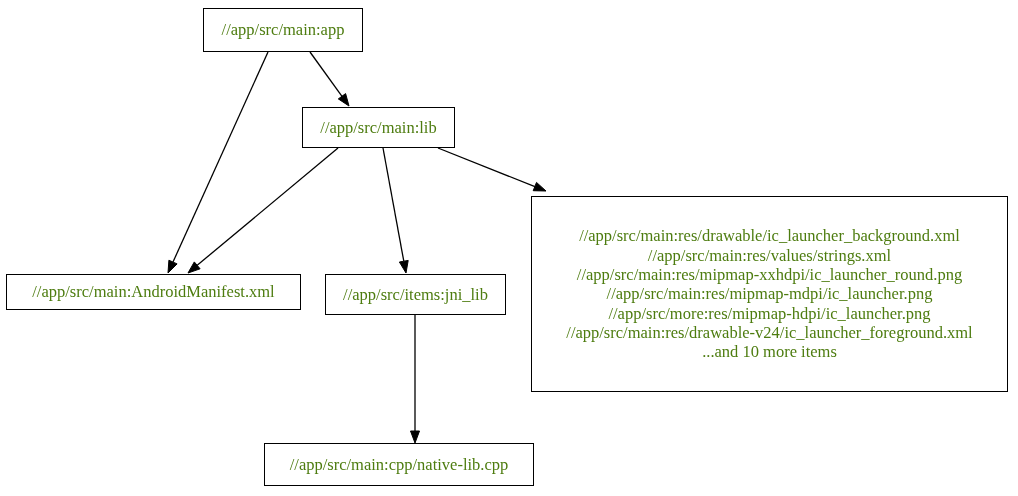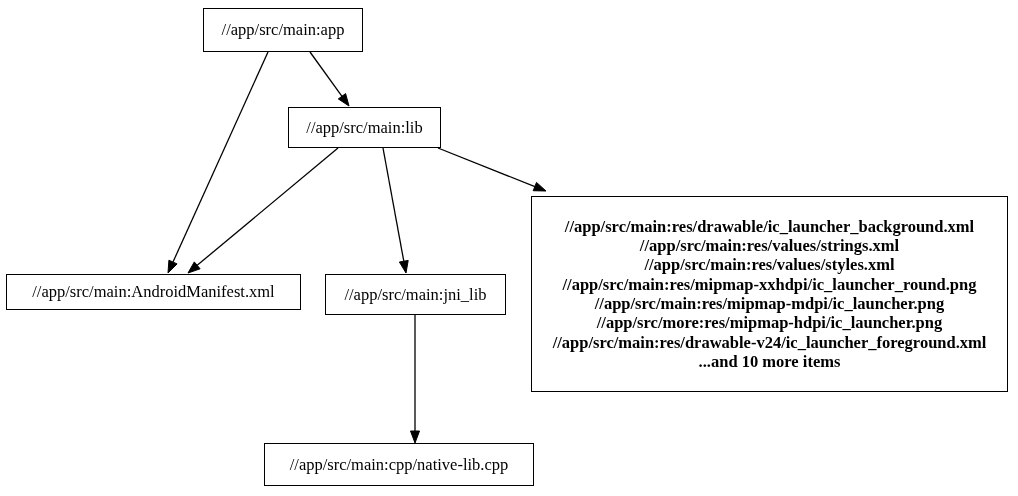--- a/index.html
+++ b/index.html
@@ -6,21 +6,21 @@
     margin: 0;
     padding: 0;
     background: #ffffff;
   }
   #canvas {
     position: relative;
     width: 1018px;
     height: 496px;
     background: #ffffff;
     font-family: "Liberation Serif", "DejaVu Serif", serif;
-    color: #000000;
+    color: #4d7c0f;
     overflow: hidden;
   }
   #edges {
     position: absolute;
     left: 0;
     top: 0;
     width: 1018px;
     height: 496px;
   }
   .node {
@@ -37,24 +37,24 @@
   }
   .node.multiline {
     flex-direction: column;
     line-height: 19.3px;
     justify-content: center;
   }
   .node.multiline .res-line {
     display: block;
   }
   #node-app        { left: 203px; top: 8px;   width: 160px; height: 44px; }
-  #node-lib        { left: 288px; top: 107px; width: 153px; height: 41px; }
+  #node-lib        { left: 302px; top: 107px; width: 153px; height: 41px; }
   #node-manifest   { left: 6px;   top: 274px; width: 295px; height: 36px; }
   #node-jni-lib    { left: 325px; top: 274px; width: 181px; height: 41px; }
-  #node-resources  { left: 531px; top: 196px; width: 477px; height: 196px; font-weight: bold; }
+  #node-resources  { left: 531px; top: 196px; width: 477px; height: 196px; }
   #node-native-cpp { left: 264px; top: 443px; width: 270px; height: 43px; }
   .edge-line {
     stroke: #000000;
     stroke-width: 1.3;
     fill: none;
   }
   .edge-arrowhead {
     fill: #000000;
     stroke: #000000;
     stroke-width: 1;
@@ -98,27 +98,26 @@
 
   <div class="node" id="node-lib">
     <span>//app/src/main:lib</span>
   </div>
 
   <div class="node" id="node-manifest">
     <span>//app/src/main:AndroidManifest.xml</span>
   </div>
 
   <div class="node" id="node-jni-lib">
-    <span>//app/src/main:jni_lib</span>
+    <span>//app/src/items:jni_lib</span>
   </div>
 
   <div class="node multiline" id="node-resources">
     <span class="res-line">//app/src/main:res/drawable/ic_launcher_background.xml</span>
     <span class="res-line">//app/src/main:res/values/strings.xml</span>
-    <span class="res-line">//app/src/main:res/values/styles.xml</span>
     <span class="res-line">//app/src/main:res/mipmap-xxhdpi/ic_launcher_round.png</span>
     <span class="res-line">//app/src/main:res/mipmap-mdpi/ic_launcher.png</span>
     <span class="res-line">//app/src/more:res/mipmap-hdpi/ic_launcher.png</span>
     <span class="res-line">//app/src/main:res/drawable-v24/ic_launcher_foreground.xml</span>
     <span class="res-line">...and 10 more items</span>
   </div>
 
   <div class="node" id="node-native-cpp">
     <span>//app/src/main:cpp/native-lib.cpp</span>
   </div>

